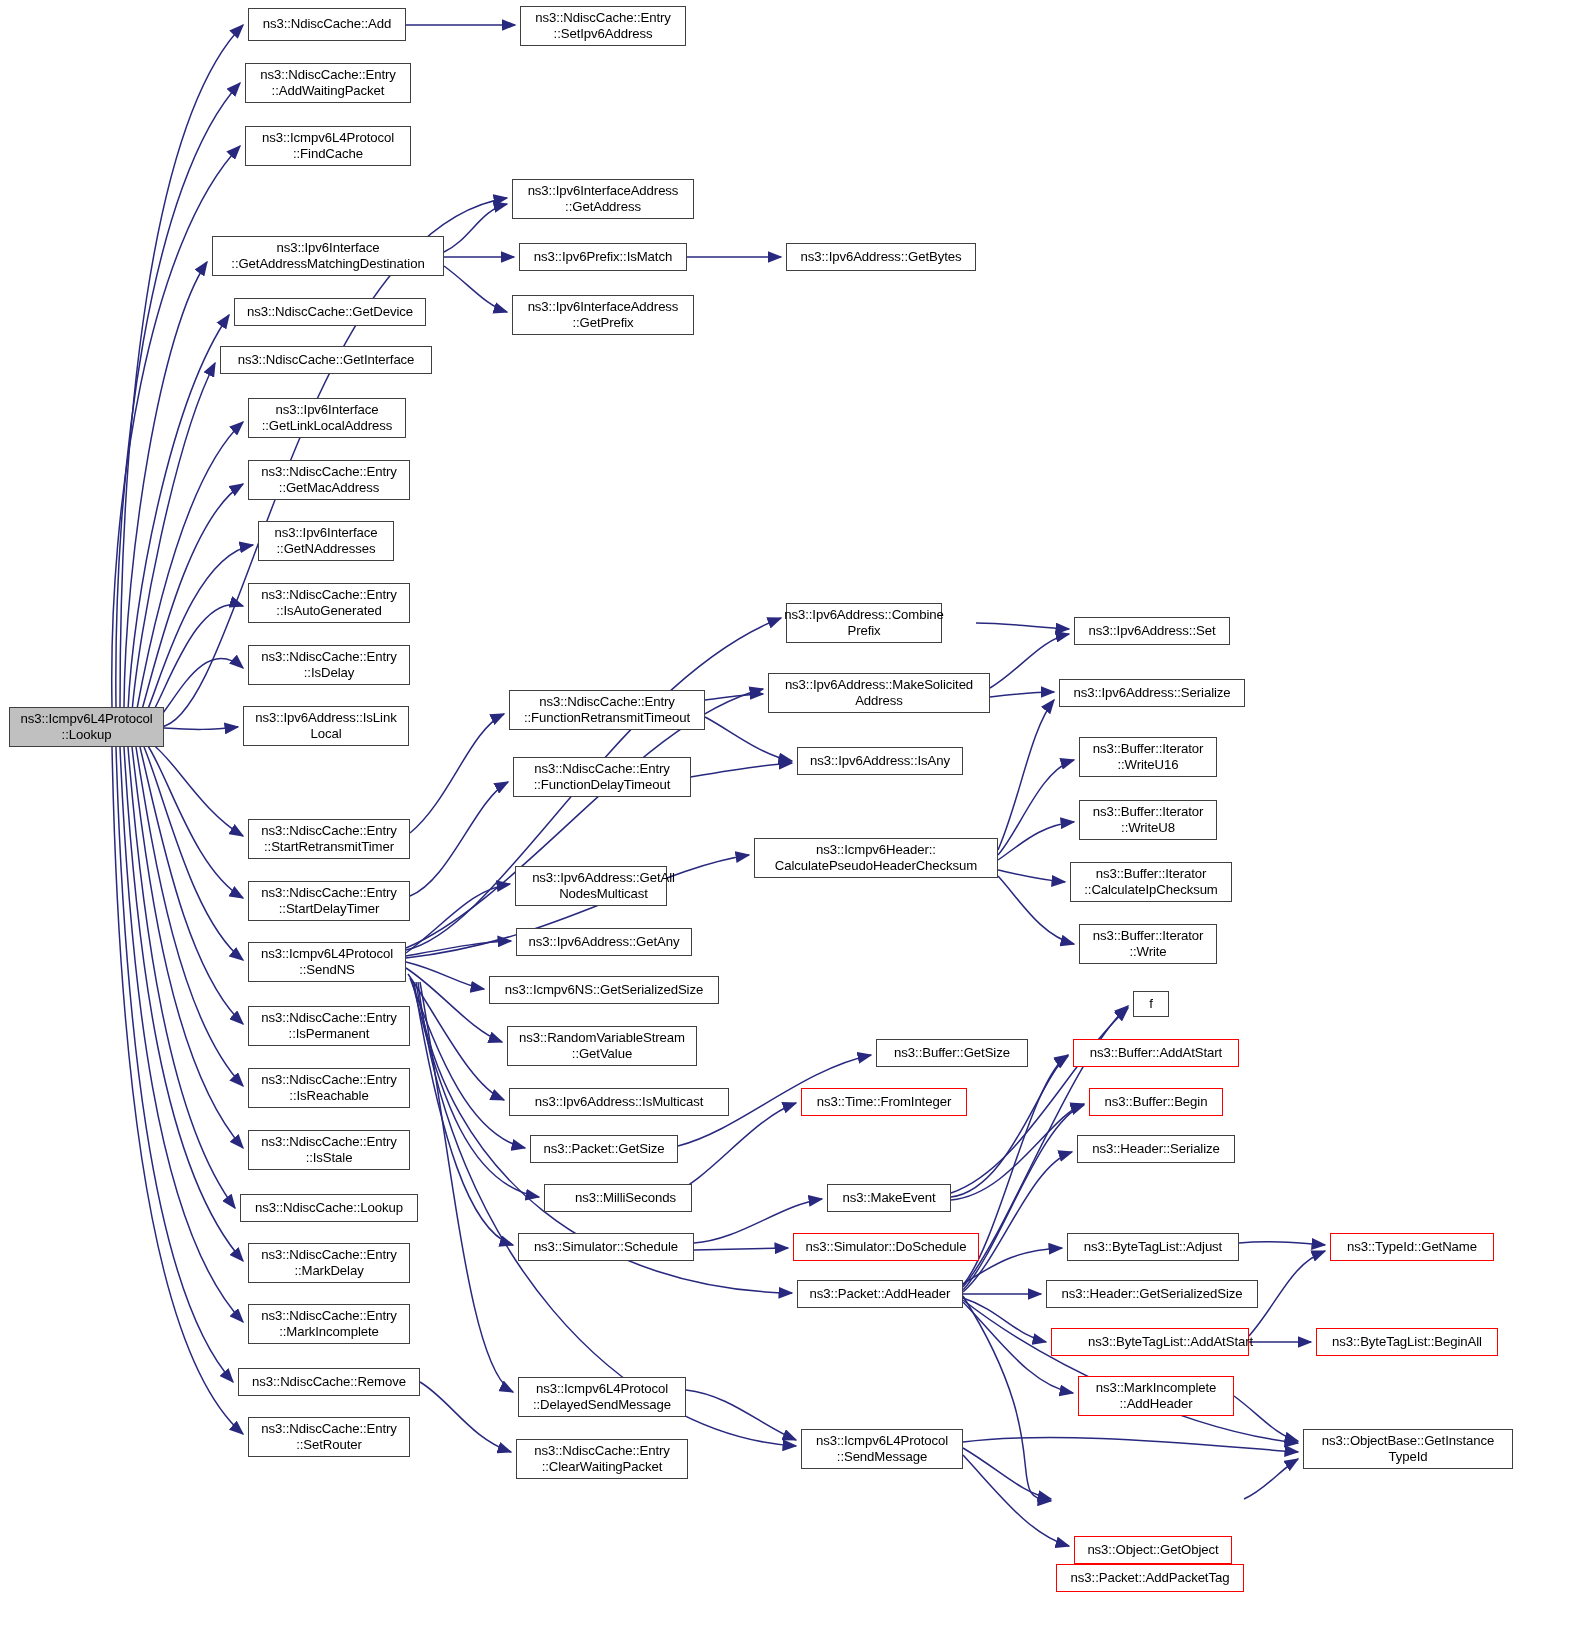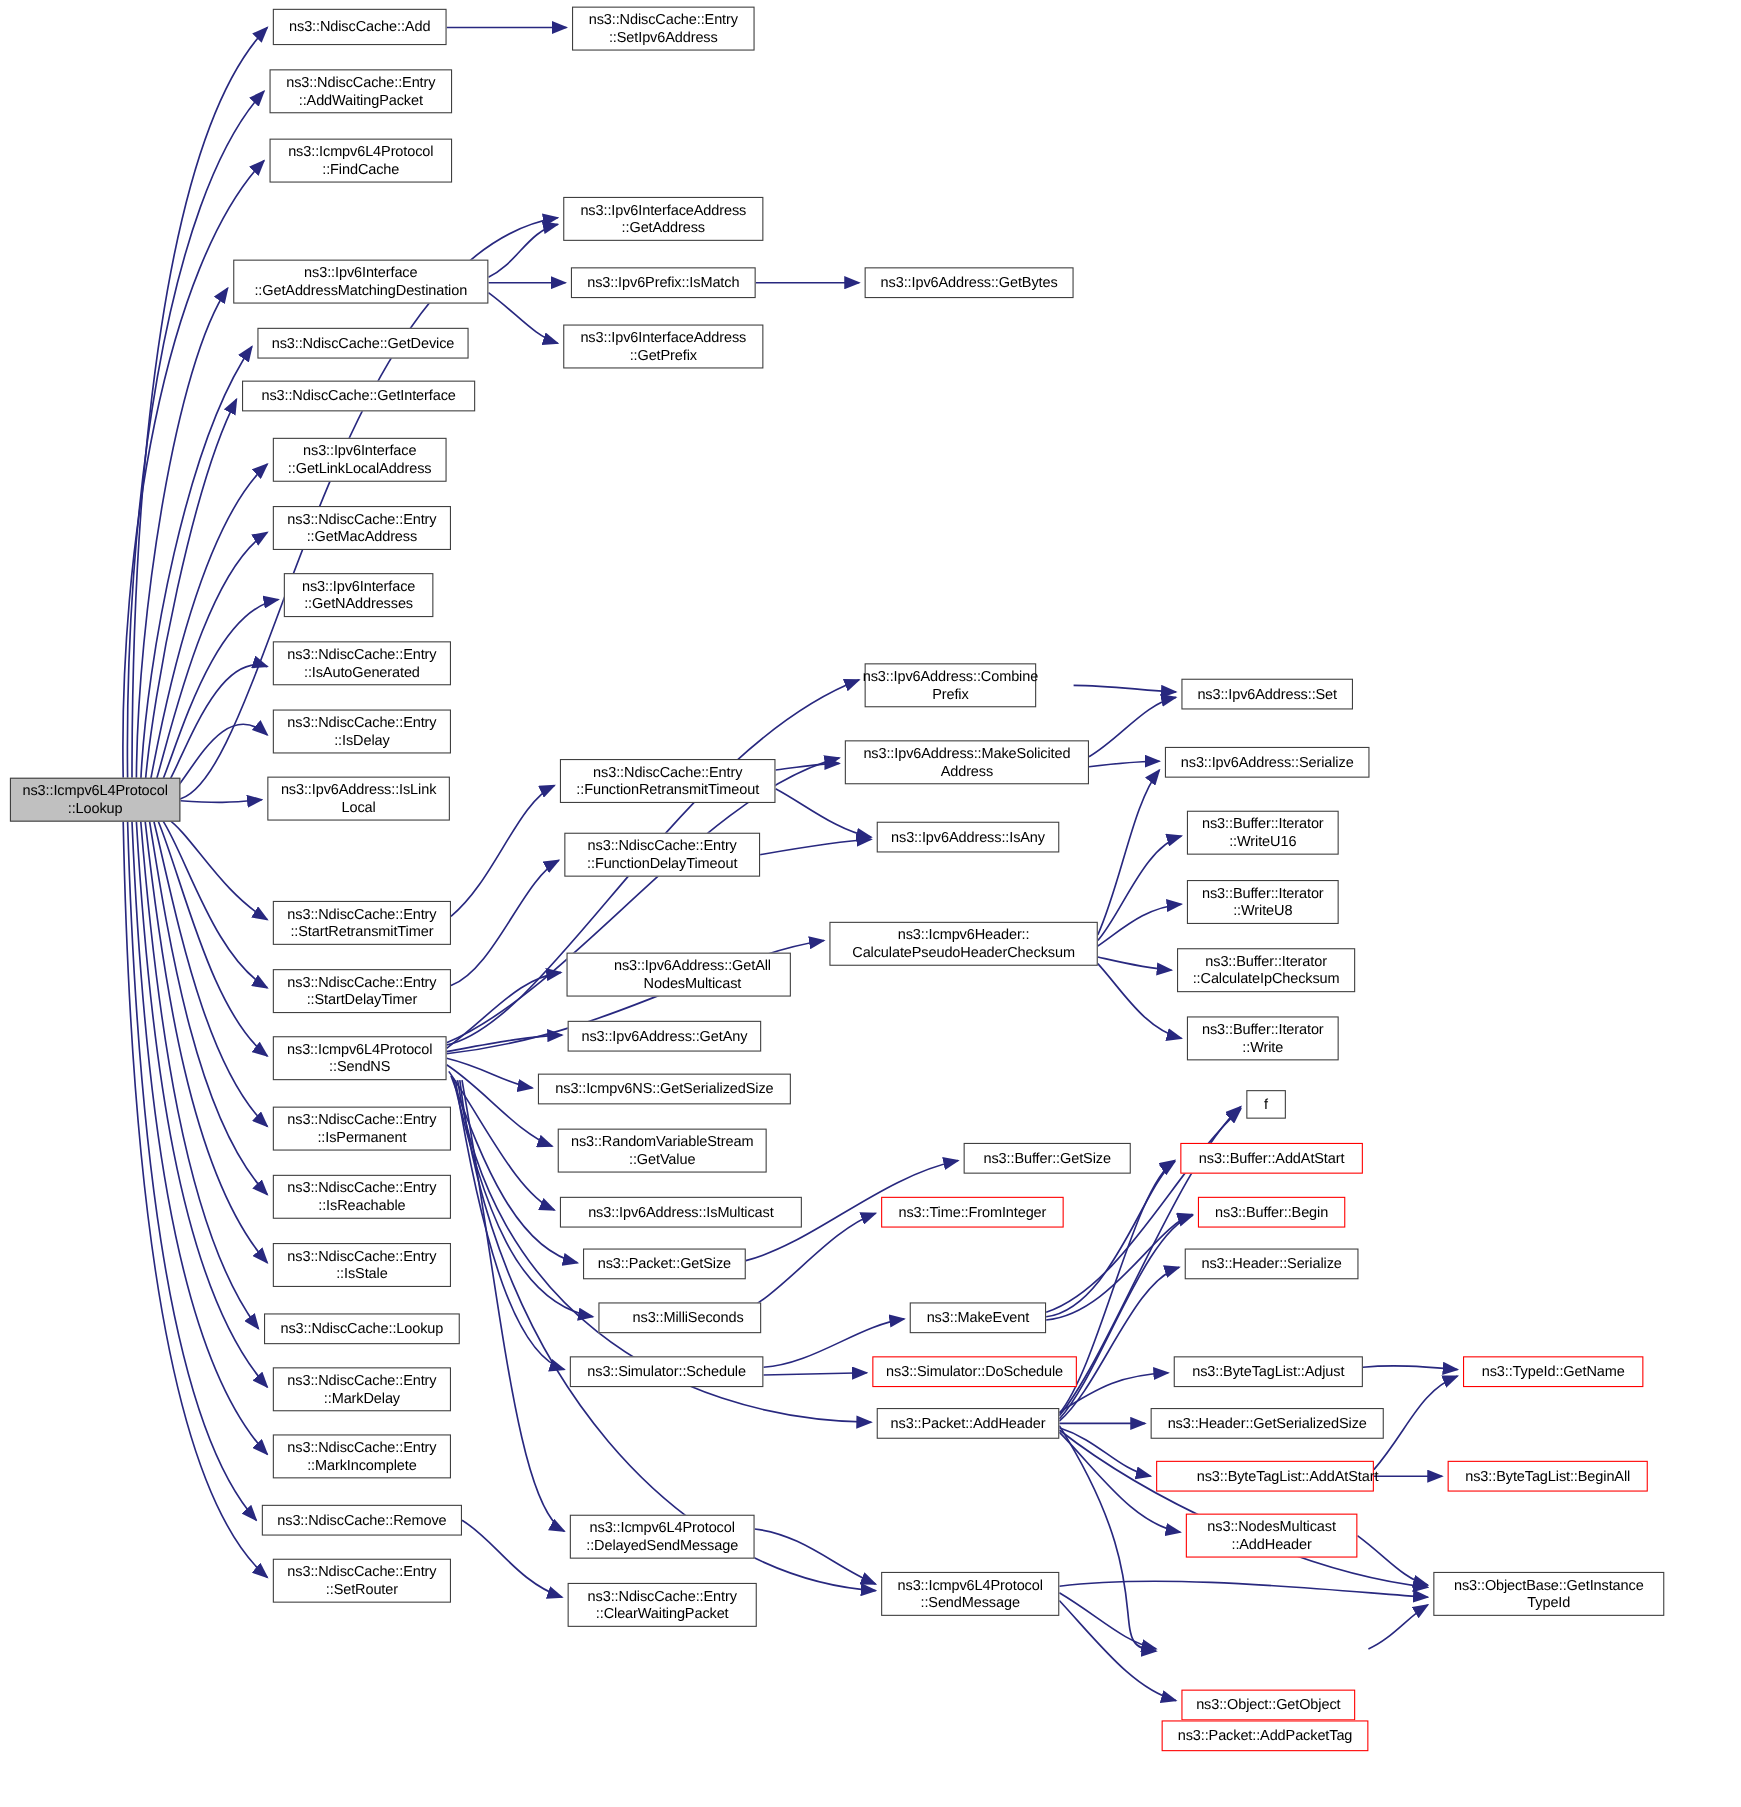--- a/index.html
+++ b/index.html
@@ -187,21 +187,21 @@
     <div class="node" style="left: 754px; top: 838px; width: 244px; height: 40px;">ns3::Icmpv6Header::
 CalculatePseudoHeaderChecksum</div>
     <div class="node" style="left: 1070px; top: 862px; width: 162px; height: 40px;">ns3::Buffer::Iterator
 ::CalculateIpChecksum</div>
     <div class="node" style="left: 1079px; top: 924px; width: 138px; height: 40px;">ns3::Buffer::Iterator
 ::Write</div>
     <div class="node" style="left: 248px; top: 819px; width: 162px; height: 40px;">ns3::NdiscCache::Entry
 ::StartRetransmitTimer</div>
     <div class="node" style="left: 248px; top: 881px; width: 162px; height: 40px;">ns3::NdiscCache::Entry
 ::StartDelayTimer</div>
-    <div class="node" style="left: 515px; top: 866px; width: 204px; height: 40px; padding-left: 28px;">ns3::Ipv6Address::GetAll
+    <div class="node" style="left: 515px; top: 866px; width: 152px; height: 40px; padding-left: 28px;">ns3::Ipv6Address::GetAll
 NodesMulticast</div>
     <div class="node" style="left: 516px; top: 928px; width: 176px; height: 28px;">ns3::Ipv6Address::GetAny</div>
     <div class="node" style="left: 248px; top: 942px; width: 158px; height: 40px;">ns3::Icmpv6L4Protocol
 ::SendNS</div>
     <div class="node" style="left: 489px; top: 976px; width: 230px; height: 28px;">ns3::Icmpv6NS::GetSerializedSize</div>
     <div class="node" style="left: 507px; top: 1026px; width: 190px; height: 40px;">ns3::RandomVariableStream
 ::GetValue</div>
     <div class="node" style="left: 509px; top: 1088px; width: 220px; height: 28px;">ns3::Ipv6Address::IsMulticast</div>
     <div class="node" style="left: 530px; top: 1135px; width: 148px; height: 28px;">ns3::Packet::GetSize</div>
     <div class="node" style="left: 544px; top: 1184px; width: 148px; height: 28px; padding-left: 18px;">ns3::MilliSeconds</div>
@@ -213,21 +213,21 @@
     <div class="node" style="left: 1133px; top: 991px; width: 36px; height: 26px;">f</div>
     <div class="node red" style="left: 1073px; top: 1039px; width: 166px; height: 28px;">ns3::Buffer::AddAtStart</div>
     <div class="node red" style="left: 1089px; top: 1088px; width: 134px; height: 28px;">ns3::Buffer::Begin</div>
     <div class="node" style="left: 1077px; top: 1135px; width: 158px; height: 28px;">ns3::Header::Serialize</div>
     <div class="node" style="left: 1067px; top: 1233px; width: 172px; height: 28px;">ns3::ByteTagList::Adjust</div>
     <div class="node red" style="left: 1330px; top: 1233px; width: 164px; height: 28px;">ns3::TypeId::GetName</div>
     <div class="node" style="left: 797px; top: 1280px; width: 166px; height: 28px;">ns3::Packet::AddHeader</div>
     <div class="node" style="left: 1046px; top: 1280px; width: 212px; height: 28px;">ns3::Header::GetSerializedSize</div>
     <div class="node red" style="left: 1051px; top: 1328px; width: 198px; height: 28px; padding-left: 44px;">ns3::ByteTagList::AddAtStart</div>
     <div class="node red" style="left: 1316px; top: 1328px; width: 182px; height: 28px;">ns3::ByteTagList::BeginAll</div>
-    <div class="node red" style="left: 1078px; top: 1376px; width: 156px; height: 40px;">ns3::NodesMulticast
+    <div class="node red" style="left: 1078px; top: 1376px; width: 156px; height: 40px;">ns3::MarkIncomplete
 ::AddHeader</div>
     <div class="node" style="left: 1303px; top: 1429px; width: 210px; height: 40px;">ns3::ObjectBase::GetInstance
 TypeId</div>
     <div class="node" style="left: 801px; top: 1429px; width: 162px; height: 40px;">ns3::Icmpv6L4Protocol
 ::SendMessage</div>
     <div class="node red" style="left: 1056px; top: 1564px; width: 188px; height: 28px;">ns3::Packet::AddPacketTag</div>
     <div class="node red" style="left: 1074px; top: 1536px; width: 158px; height: 28px;">ns3::Object::GetObject</div>
     <div class="node" style="left: 248px; top: 1006px; width: 162px; height: 40px;">ns3::NdiscCache::Entry
 ::IsPermanent</div>
     <div class="node" style="left: 248px; top: 1068px; width: 162px; height: 40px;">ns3::NdiscCache::Entry

